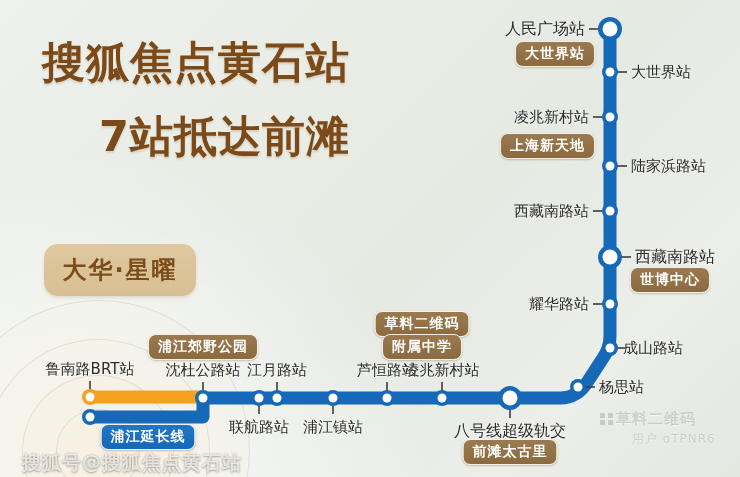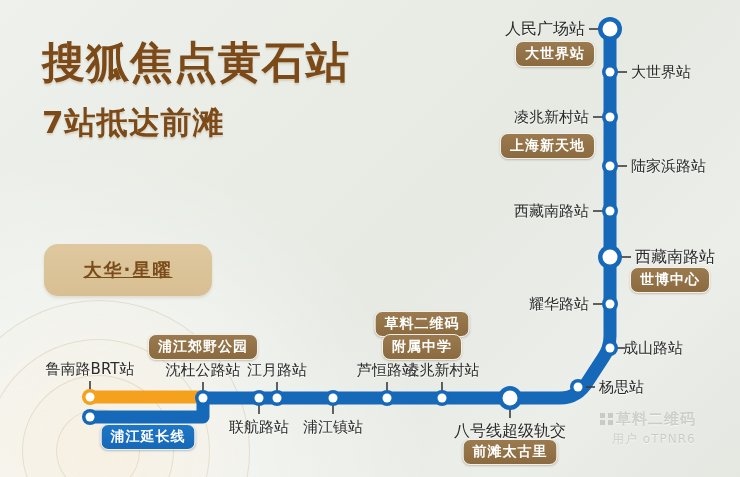--- a/index.html
+++ b/index.html
@@ -26,31 +26,30 @@
   .r3{width:150px;height:150px;left:22px;top:375px;}
   .r4{width:82px;height:82px;left:56px;top:409px;}
 
   .headline{
     position:absolute;left:42px;top:36px;
     font-family:"DejaVu Sans","Liberation Sans",sans-serif;
     color:#7b4a18;font-weight:bold;letter-spacing:1px;
     text-shadow:0 2px 2px rgba(120,80,30,0.18);
   }
   .h-line1{font-size:43px;line-height:52px;}
-  .h-line2{font-size:31px;line-height:56px;margin-top:6px;}
+  .h-line2{font-size:43px;line-height:56px;margin-top:20px;text-align:right;}
 
   .brandbadge{
     position:absolute;left:44px;top:244px;
-    width:168px;height:52px;border-radius:14px;
+    width:152px;height:52px;border-radius:14px;
     background:linear-gradient(180deg,#dfc89f 0%,#d8bf93 100%);
     display:flex;align-items:center;justify-content:center;
-    color:#7a4c1a;font-size:18px;font-weight:bold;letter-spacing:2px;
+    color:#7a4c1a;font-size:24px;font-weight:bold;letter-spacing:2px;
     font-family:"DejaVu Sans","Liberation Sans",sans-serif;
     box-shadow:0 2px 3px rgba(150,120,70,0.18);
-    text-decoration:underline;
   }
 
   
   #lines{position:absolute;left:0;top:0;width:740px;height:477px;}
 
   
   .lbl{
     position:absolute;white-space:nowrap;
     font-family:"DejaVu Sans","Liberation Sans",sans-serif;
     font-size:15px;color:#2b2b2b;font-weight:400;
@@ -82,21 +81,21 @@
 
   
   .wm-qr{
     position:absolute;left:600px;top:410px;
     color:rgba(120,125,120,0.30);
     font-size:15px;font-weight:bold;letter-spacing:1px;
     font-family:"DejaVu Sans","Liberation Sans",sans-serif;
     text-shadow:0 1px 0 rgba(255,255,255,0.55);
     pointer-events:none;
   }
-  .wm-qr .sub{font-size:12px;display:block;margin-top:2px;margin-left:12px;font-weight:normal;}
+  .wm-qr .sub{font-size:12px;display:block;margin-top:2px;margin-left:32px;font-weight:normal;}
   .qr-glyph{display:inline-block;width:13px;height:12px;margin-right:3px;vertical-align:-1px;
     background:
       linear-gradient(rgba(120,125,120,0.30),rgba(120,125,120,0.30)) 0 0/5px 5px no-repeat,
       linear-gradient(rgba(120,125,120,0.30),rgba(120,125,120,0.30)) 8px 0/5px 5px no-repeat,
       linear-gradient(rgba(120,125,120,0.30),rgba(120,125,120,0.30)) 0 7px/5px 5px no-repeat,
       linear-gradient(rgba(120,125,120,0.30),rgba(120,125,120,0.30)) 8px 7px/5px 5px no-repeat;}
   .wm-bottom{
     position:absolute;left:22px;top:450px;
     font-size:19px;font-weight:bold;letter-spacing:1px;
     font-family:"DejaVu Sans","Liberation Sans",sans-serif;
@@ -252,13 +251,14 @@
       <div class="tag c" style="left: 422px; top: 347px;">附属中学</div>
       <div class="tag c" style="left: 510px; top: 452px;">前滩太古里</div>
       <div class="tag c blue" style="left: 148px; top: 437px;">浦江延长线</div>
     </div>
 
   <div class="wm-qr">
     <span class="qr-glyph"></span><span>草料二维码</span>
     <span class="sub">用户 oTPNR6</span>
   </div>
 
+  <div class="wm-bottom">搜狐号@搜狐焦点黄石站</div>
 </div>
 
 </body></html>

